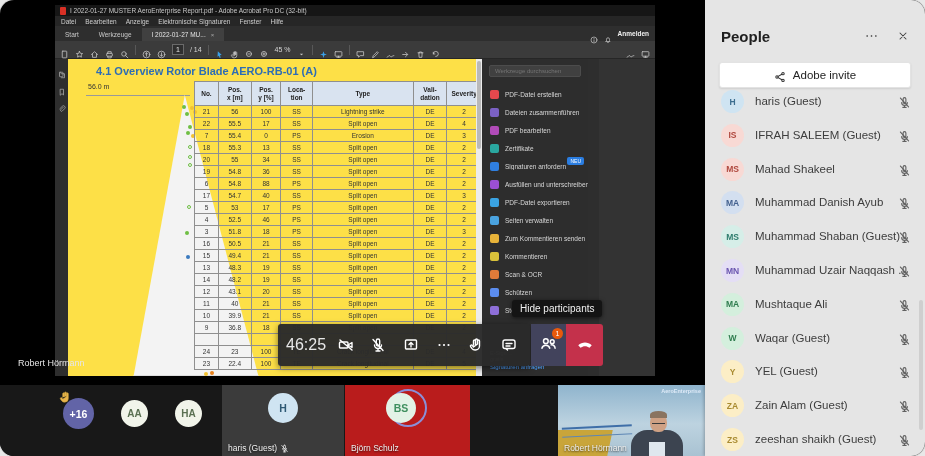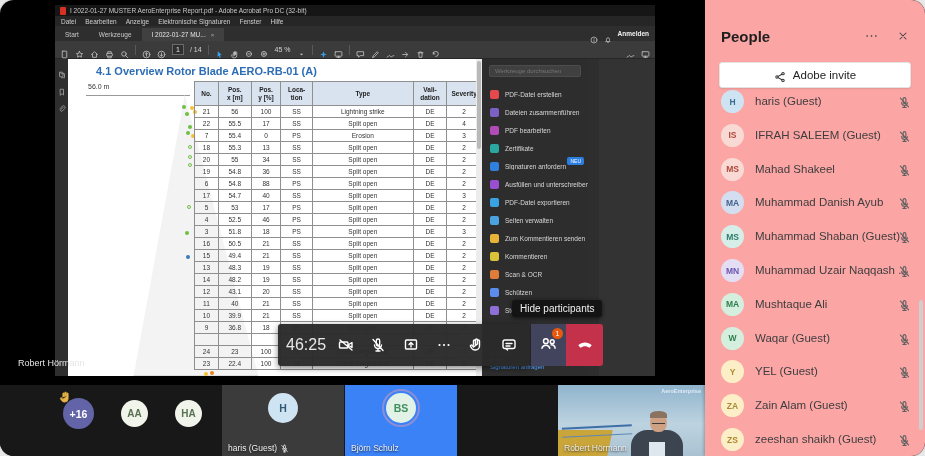--- a/index.html
+++ b/index.html
@@ -24,21 +24,21 @@
   .tb-ic { width:9px; height:9px; color:#c6c6c6; display:inline-block; }
   .tb-ic.blue { color:#3aa0e8; }
   .tb-sep { width:1px; height:10px; background:#585858; }
   .tb-txt { font-size:7px; color:#d5d5d5; white-space:nowrap; }
   .tb-pagebox { font-size:7px; color:#e5e5e5; border:1px solid #6a6a6a; padding:0 3px; line-height:9px; background:#2f2f2f; }
   .tb-right { margin-left:auto; display:flex; gap:6px; align-items:center; }
   #ac-body { display:flex; height:317px; }
   #ac-nav { width:13px; background:#2e2e2e; display:flex; flex-direction:column; align-items:center; padding-top:6px; gap:9px; }
   #ac-nav .ic { width:8px; height:8px; color:#b5b5b5; }
 
-  #ac-doc { position:relative; width:414px; background:#ffffff; overflow:hidden; }
+  #ac-doc { position:relative; width:414px; background:#fde047; overflow:hidden; }
   #doc-heading { position:absolute; left:28px; top:6px; font-size:11px; font-weight:bold; color:#2d6db5; }
   #blade-label { position:absolute; left:20px; top:24px; font-size:7px; color:#333; }
   #blade-line { position:absolute; left:18px; top:36px; width:104px; border-top:1px solid #999; }
   #blade-wrap { position:absolute; left:40px; top:36px; width:160px; height:281px; }
   #blade { position:absolute; inset:0; background:#f3f3f3; clip-path:polygon(48% 0, 16% 100%, 94% 100%); box-shadow:inset 0 0 0 1px #ddd; }
   .dot { position:absolute; width:4px; height:4px; border-radius:50%; }
   .dot.open { background:transparent !important; border:1px solid; }
   #doc-scroll { position:absolute; right:0; top:0; width:6px; height:100%; background:#ececec; }
   #doc-scroll .thumb { position:absolute; top:2px; left:1px; width:4px; height:88px; background:#b9b9b9; border-radius:2px; }
 
@@ -87,21 +87,21 @@
   #rb-structure { position:absolute; left:0; bottom:0; width:58px; height:26px; background:#c9a53a; transform:skewX(-12deg) translateX(-6px); }
   #rb-rail { position:absolute; left:4px; bottom:20px; width:70px; height:10px; border-top:2px solid #3f6fa8; border-bottom:1px solid #5d86b5; transform:rotate(-3deg); }
   #rb-body { position:absolute; right:22px; bottom:-8px; width:52px; height:34px; background:#3c4450; border-radius:16px 16px 0 0; }
   #rb-shirt { position:absolute; right:40px; bottom:-4px; width:16px; height:18px; background:#dfe7ee; }
   #rb-head { position:absolute; right:38px; bottom:24px; width:17px; height:19px; background:#cfa184; border-radius:50% 50% 45% 45%; }
   #rb-hair { position:absolute; right:38px; bottom:38px; width:17px; height:7px; background:#8a7460; border-radius:50% 50% 0 0; }
   #rb-glasses { position:absolute; right:40px; bottom:32px; width:13px; height:3px; border-bottom:1px solid #3a3a3a; }
   #rb-watermark { position:absolute; top:3px; right:4px; font-size:5.5px; color:rgba(235,243,255,.85); font-weight:bold; }
 
   
-  #people-panel { position:absolute; left:705px; top:0; width:220px; height:456px; background:#fca5a5; box-shadow:-1px 0 3px rgba(0,0,0,.25); }
+  #people-panel { position:absolute; left:705px; top:0; width:220px; height:456px; background:#e5e5e5; box-shadow:-1px 0 3px rgba(0,0,0,.25); }
   #pp-title { position:absolute; left:16px; top:28px; font-size:15px; font-weight:bold; color:#1f1f1f; }
   #pp-more { position:absolute; right:46px; top:28px; color:#424242; font-size:13px; letter-spacing:1px; }
   #pp-close { position:absolute; right:16px; top:28px; width:12px; height:12px; color:#424242; }
   #pp-share { position:absolute; left:14px; top:62px; width:192px; height:26px; background:#fff; border:1px solid #e3e3e3; border-radius:3px; box-shadow:0 1px 2px rgba(0,0,0,.1); display:flex; align-items:center; justify-content:center; gap:7px; }
   #pp-share .ic { width:12px; height:12px; color:#333; }
   #pp-share .lbl { font-size:11.5px; color:#242424; }
   #pp-list { position:absolute; left:0; right:0; top:84px; bottom:0; overflow:hidden; }
   .p-row { position:absolute; left:0; width:100%; height:32px; }
   .p-row .av { position:absolute; left:16px; top:4px; width:23px; height:23px; border-radius:50%; display:flex; align-items:center; justify-content:center; font-size:8.5px; font-weight:bold; }
   .p-row .nm { position:absolute; left:50px; top:9px; font-size:11.5px; color:#3d3d3d; white-space:nowrap; overflow:hidden; max-width:160px; }
@@ -647,21 +647,21 @@
           <span>H</span>
         </div>
       <div class="name">
           <span>haris (Guest)</span>
           <span class="ic js-mic"><svg viewBox="0 0 16 16" width="100%" height="100%" fill="none" stroke="currentColor" stroke-width="1.4" stroke-linecap="round" stroke-linejoin="round">
               <rect x="6.3" y="2" width="3.4" height="7" rx="1.7"></rect>
               <path d="M4.5 8a3.5 3.5 0 007 0M8 11.5V14M6 14h4M3 2.5l10 11"></path>
             </svg></span>
         </div>
     </div>
-    <div class="tile" id="tile-bjorn" style="left:345px; width:112px; background:#3b82f6;">
+    <div class="tile" id="tile-bjorn" style="left:345px; width:125px; background:#b91c1c;">
       <div class="ring"></div>
       <div class="av" style="left: 41px; background: rgb(226, 242, 230); color: rgb(63, 143, 95);">
           <span>BS</span>
         </div>
       <div class="name">
           <span>Björn Schulz</span>
         </div>
     </div>
     <div class="tile" id="tile-robert" style="left:558px; width:147px;">
       <div id="rb-structure"></div>

